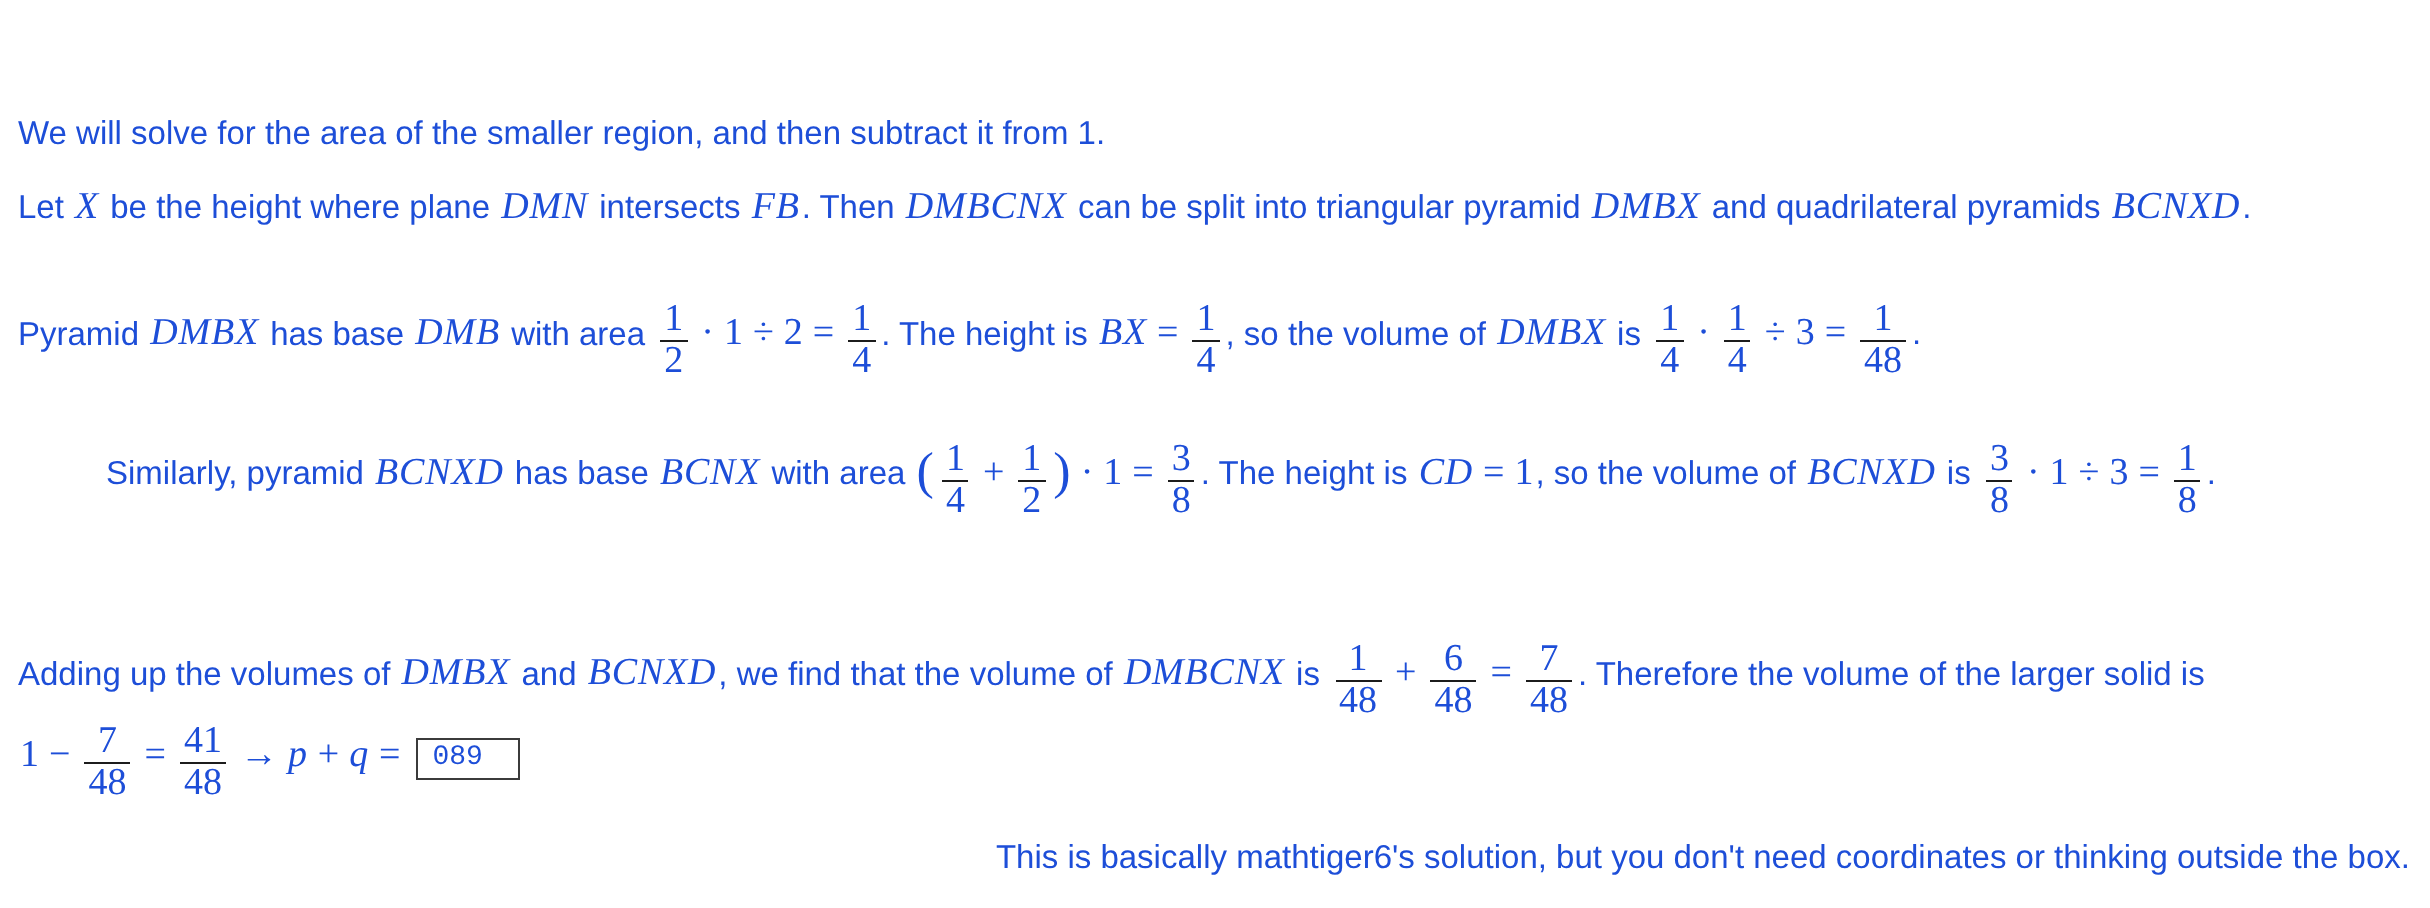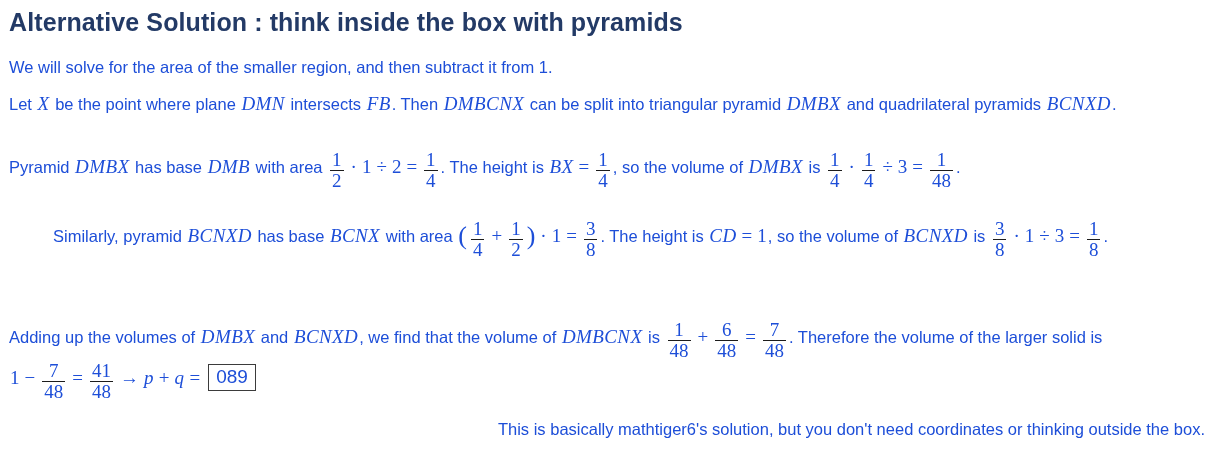--- a/index.html
+++ b/index.html
@@ -84,51 +84,50 @@
     padding: 0 2px;
   }
   .frac .den {
     display: block;
     border-top: 1.2px solid #1c1c1c;
     padding: 0 2px;
   }
   .boxed {
     display: inline-block;
     border: 1.5px solid #3b3b3b;
-    padding: 1px 7px 2px 7px;
-    font-family: Liberation Sans, sans-serif;
+    padding: 1px 18px 2px 7px;
+    font-family: Liberation Mono, monospace;
     font-style: normal;
-    font-size: 19px;
+    font-size: 14px;
     margin-left: 4px;
     line-height: 1.15;
     vertical-align: 1px;
   }
   .nowrap { white-space: nowrap; }
 
   
   #p-intro   { top: 56px;  width: 1196px; }
   #p-letx    { top: 91px;  width: 1196px; }
   #p-pyr1    { top: 150px; width: 1196px; }
   #p-pyr2    { top: 216px; width: 1196px; margin-left: 44px; }
   #p-adding  { top: 320px; width: 1196px; }
   #p-final   { top: 418px; width: 1196px; text-align: right; }
 </style>
 </head>
 <body>
 
 <div class="page">
 
-  <div class="title">Alternative Solution : think inside the box with pyramids</div>
 
   <div class="para" id="p-intro">
     <span>We will solve for the area of the smaller region, and then subtract it from 1.</span>
   </div>
 
   <div class="para" id="p-letx">
-    <span>Let </span><span class="m">X</span><span> be the point where plane </span><span class="m">DMN</span><span> intersects </span><span class="m">FB</span><span>. Then </span><span class="m">DMBCNX</span><span> can be split into triangular pyramid </span><span class="m">DMBX</span><span> and quadrilateral pyramids </span><span class="m">BCNXD</span><span>.</span>
+    <span>Let </span><span class="m">X</span><span> be the height where plane </span><span class="m">DMN</span><span> intersects </span><span class="m">FB</span><span>. Then </span><span class="m">DMBCNX</span><span> can be split into triangular pyramid </span><span class="m">DMBX</span><span> and quadrilateral pyramids </span><span class="m">BCNXD</span><span>.</span>
   </div>
 
   <div class="para" id="p-pyr1">
     <span>Pyramid </span><span class="m">DMBX</span><span> has base </span><span class="m">DMB</span><span> with area </span><span class="nowrap"><span class="frac"><span class="num">1</span><span class="den">2</span></span><span class="op">·</span><span class="mn">1</span><span class="op">÷</span><span class="mn">2</span><span class="op">=</span><span class="frac"><span class="num">1</span><span class="den">4</span></span></span><span>. The height is </span><span class="nowrap"><span class="m">BX</span><span class="op">=</span><span class="frac"><span class="num">1</span><span class="den">4</span></span></span><span>, so the volume of </span><span class="m">DMBX</span><span> is </span><span class="nowrap"><span class="frac"><span class="num">1</span><span class="den">4</span></span><span class="op">·</span><span class="frac"><span class="num">1</span><span class="den">4</span></span><span class="op">÷</span><span class="mn">3</span><span class="op">=</span><span class="frac"><span class="num">1</span><span class="den">48</span></span><span>.</span></span>
   </div>
 
   <div class="para" id="p-pyr2">
     <span>Similarly, pyramid </span><span class="m">BCNXD</span><span> has base </span><span class="m">BCNX</span><span> with area </span><span class="nowrap"><span class="paren">(</span><span class="frac"><span class="num">1</span><span class="den">4</span></span><span class="op">+</span><span class="frac"><span class="num">1</span><span class="den">2</span></span><span class="paren">)</span><span class="op">·</span><span class="mn">1</span><span class="op">=</span><span class="frac"><span class="num">3</span><span class="den">8</span></span></span><span>. The height is </span><span class="nowrap"><span class="m">CD</span><span class="op">=</span><span class="mn">1</span></span><span>, so the volume of </span><span class="m">BCNXD</span><span> is </span><span class="nowrap"><span class="frac"><span class="num">3</span><span class="den">8</span></span><span class="op">·</span><span class="mn">1</span><span class="op">÷</span><span class="mn">3</span><span class="op">=</span><span class="frac"><span class="num">1</span><span class="den">8</span></span><span>.</span></span>
   </div>
 

